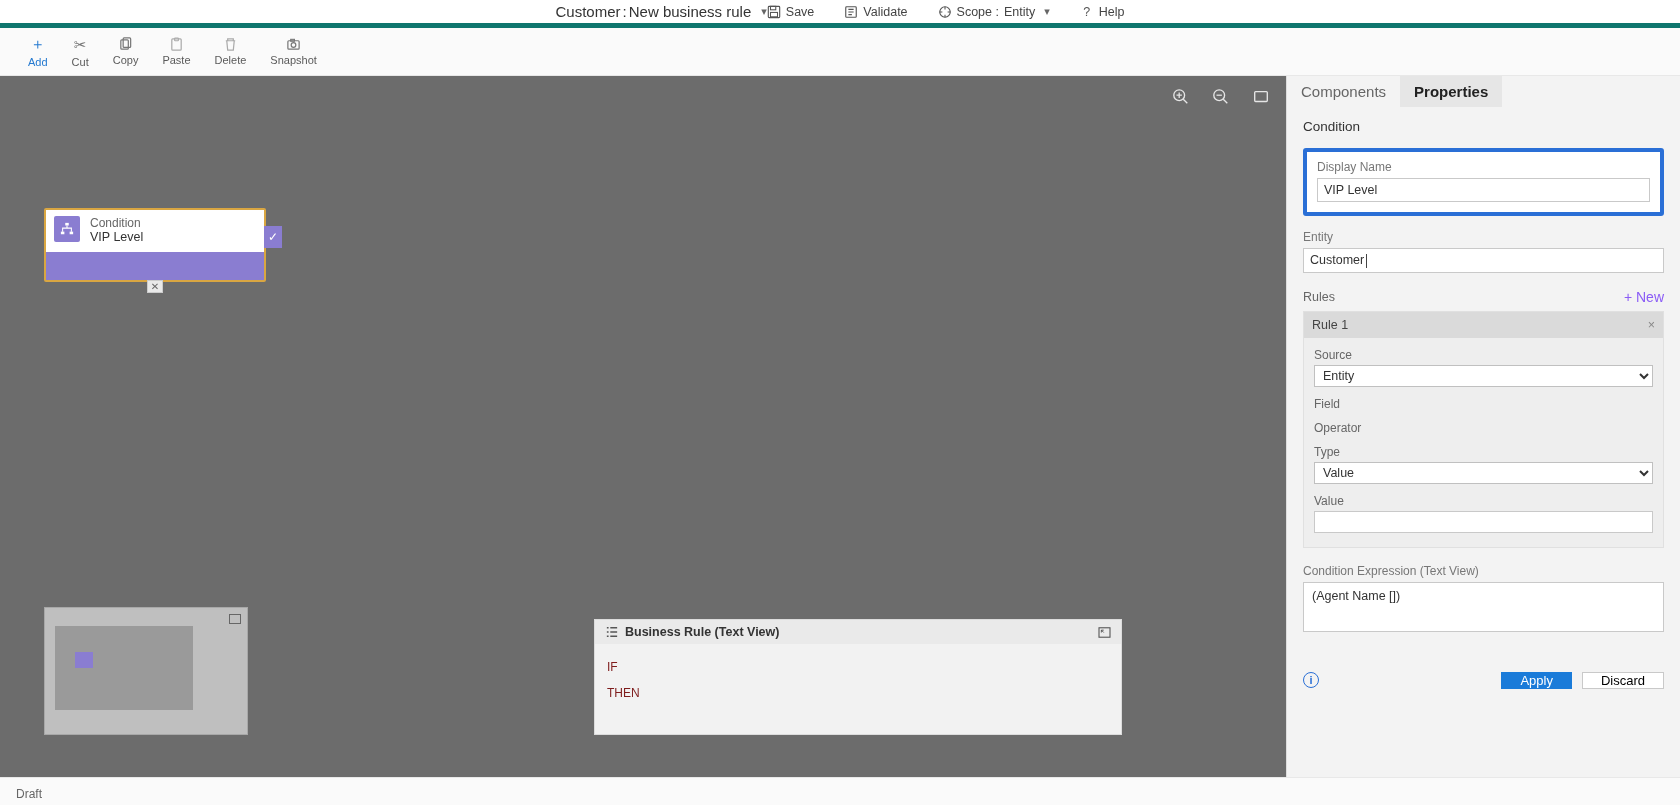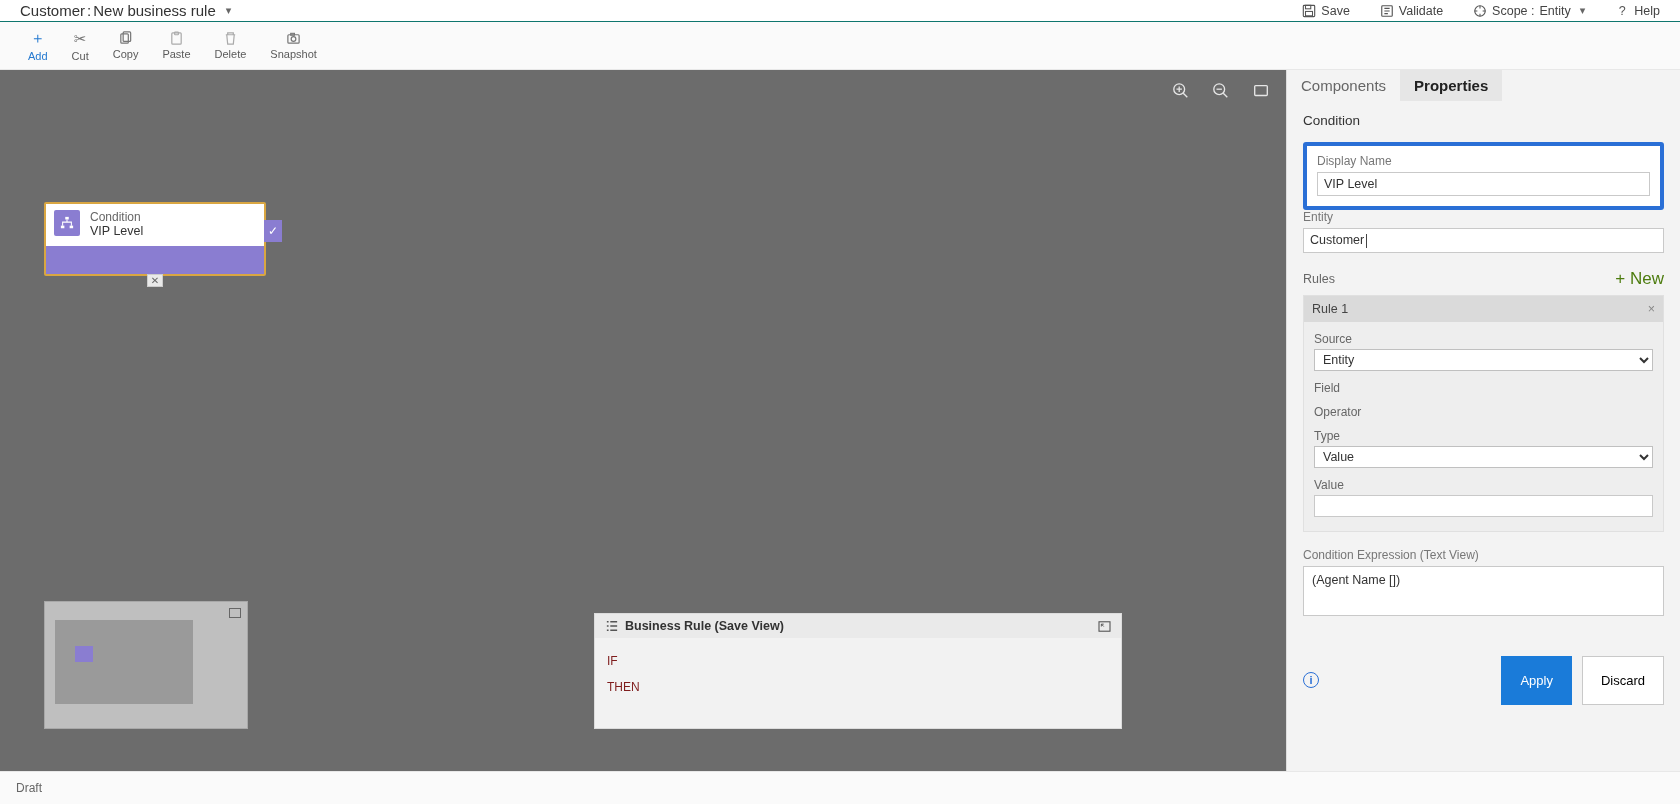--- a/index.html
+++ b/index.html
@@ -1,21 +1,21 @@
 <!DOCTYPE html>
 <html><head>
 <meta charset="utf-8">
 <style>
   * { box-sizing: border-box; margin: 0; padding: 0; font-family: "Segoe UI", Arial, sans-serif; }
   body { background: #ffffff; color: #333; font-size: 13px; width: 1680px; height: 805px; overflow: hidden; }
 
   
   .header {
-    height: 22px; display: flex; align-items: center; justify-content: space-between;
-    padding: 0 20px; border-bottom: 1px solid #0f766e;
+    height: 28px; display: flex; align-items: center; justify-content: center;
+    padding: 0 20px; border-bottom: 5px solid #0f766e;
   }
   .header-left { display: flex; align-items: center; gap: 6px; }
   .header-title { font-size: 15px; color: #333; font-weight: 400; }
   .header-title .sep { margin: 0 2px; }
   .chevron-down { font-size: 11px; color: #666; margin-left: 4px; }
   .header-right { display: flex; align-items: center; gap: 30px; font-size: 12.5px; color: #444; }
   .hr-item { display: flex; align-items: center; gap: 5px; cursor: pointer; }
   .hr-icon { width: 14px; height: 14px; display: inline-flex; align-items: center; justify-content: center; }
 
   
@@ -101,34 +101,34 @@
   }
   .tabs { display: flex; }
   .tab {
     padding: 7px 14px; font-size: 15px; color: #666; cursor: pointer; background: #f3f3f3;
   }
   .tab.active { background: #e6e6e6; color: #222; font-weight: 700; }
   .panel-body { padding: 12px 16px 12px 16px; }
   .panel-section-title { font-size: 13.5px; color: #333; margin-bottom: 14px; }
 
   .highlight-box {
-    border: 4px solid #2a6fd6; border-radius: 3px; padding: 8px 10px 10px 10px; 
+    border: 4px solid #2a6fd6; border-radius: 3px; padding: 8px 10px 10px 10px; margin-bottom: 14px;
     background: #fff;
   }
   .field-label { font-size: 12px; color: #777; margin-bottom: 4px; }
   .text-input {
     width: 100%; height: 24px; border: 1px solid #c9c9c9; padding: 2px 6px; font-size: 12.5px; color: #333; background: #fff;
   }
   .field-block { margin-bottom: 16px; }
   .readonly-box {
     width: 100%; border: 1px solid #c9c9c9; padding: 4px 6px; font-size: 12.5px; color: #333; background: #fff;
   }
 
   .rules-head { display: flex; align-items: center; justify-content: space-between; font-size:12.5px; color:#666; margin-bottom:6px;}
-  .new-link { color: #4d7c0f; font-size: 17px; cursor: pointer; }
+  .new-link { color: #8b5cf6; font-size: 14px; cursor: pointer; }
   .rule-card {
     background: #eee; border: 1px solid #e0e0e0; margin-bottom: 16px;
   }
   .rule-head {
     background: #dadada; padding: 6px 8px; font-size: 12.5px; color: #444;
     display:flex; justify-content:space-between; align-items:center;
   }
   .rule-body { padding: 10px 10px 14px 10px; }
   .select {
     width: 100%; height: 22px; border: 1px solid #c0c0c0; font-size: 12.5px; color: #333; background: #fff; padding: 0 4px;
@@ -142,21 +142,21 @@
 
   .panel-footer {
     display: flex; align-items: center; justify-content: space-between; padding: 12px 16px 12px 16px;
   }
   .info-icon {
     width: 16px; height: 16px; border: 1.5px solid #2a6fd6; border-radius: 50%; color: #2a6fd6;
     display: flex; align-items: center; justify-content: center; font-size: 11px; font-weight: 700;
   }
   .footer-btns { display: flex; gap: 10px; }
   .btn {
-    padding: 16px 18px; font-size: 13px; border: 1px solid #c9c9c9; background: #fff; cursor: pointer;
+    padding: 0 18px; font-size: 13px; border: 1px solid #c9c9c9; background: #fff; cursor: pointer;
   }
   .btn.primary { background: #1a7bd9; color: #fff; border-color: #1a7bd9; }
 
   
   .statusbar {
     height: 33px; padding: 0 16px; font-size: 12px; color: #666; display: flex; align-items: center;
     border-top: 1px solid #e8e8e8; background: #fafafa;
   }
 
   
@@ -312,21 +312,21 @@
     </div>
 
     <div class="textview">
       <div class="textview-head">
         <div class="tv-left">
           <span>
             <svg width="14" height="12" viewBox="0 0 16 14">
                 <path d="M2 2h2M6 2h8M2 7h2M6 7h8M2 12h2M6 12h8" stroke="#555" stroke-width="1.8"></path>
               </svg>
           </span>
-          <span style="font-weight:600;">Business Rule (Save View)</span>
+          <span style="font-weight:600;">Business Rule (Text View)</span>
         </div>
         <span>
           <svg width="13" height="11" viewBox="0 0 16 14">
               <rect x="1" y="1" width="14" height="12" fill="none" stroke="#555" stroke-width="1.4"></rect>
               <path d="M4 4l3 3M4 4h3M4 4v3" stroke="#555" stroke-width="1.2" fill="none"></path>
             </svg>
         </span>
       </div>
       <div class="textview-body">
         <div>IF</div>

